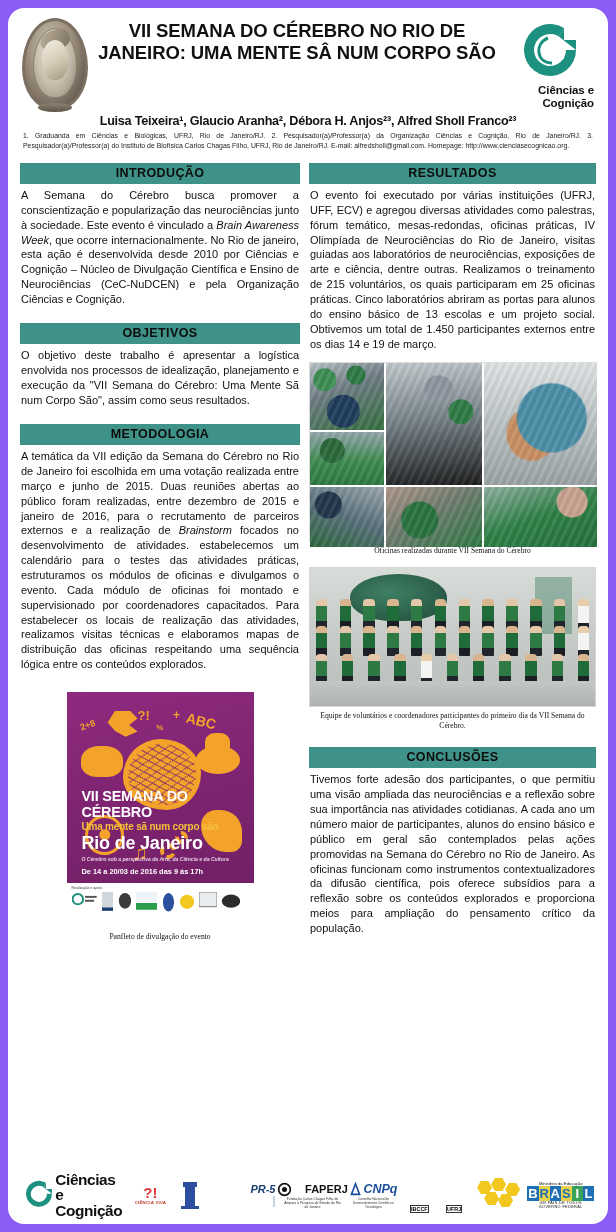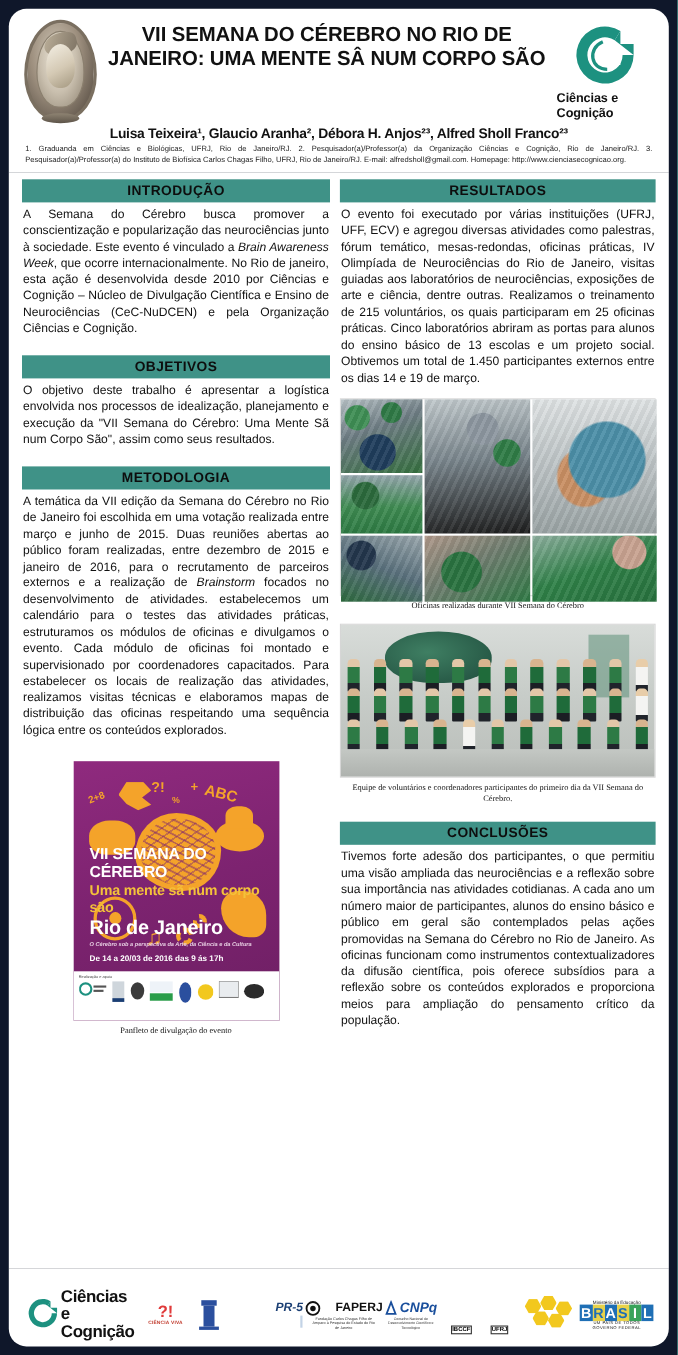--- a/index.html
+++ b/index.html
@@ -5,21 +5,21 @@
   * { box-sizing: border-box; margin: 0; padding: 0; }
   html, body {
     width: 616px; height: 1232px;
     font-family: "Liberation Sans", sans-serif;
     background: #2f9184;
     overflow: hidden;
   }
   .poster {
     position: relative;
     width: 616px; height: 1232px;
-    background: #0f172a;
+    background: #8b5cf6;
     padding: 8px 8px 0 8px;
     display: flex; flex-direction: column;
   }
 
   
   .header {
     background: #ffffff;
     border-radius: 16px 16px 0 0;
     padding: 8px 14px 6px 14px;
     flex: 0 0 auto;
@@ -63,21 +63,21 @@
     background: linear-gradient(#8e8372,#5d5449);
   }
 
   .title-wrap { flex: 1 1 auto; padding: 4px 2px 0 2px; }
   .poster-title {
     font-size: 18.5px; font-weight: bold; color: #111;
     text-align: center; line-height: 1.17; letter-spacing: -0.1px;
   }
 
   .cc-logo {
-    flex: 0 0 88px; width: 88px; text-align: left; padding-top: 2px;
+    flex: 0 0 88px; width: 88px; text-align: right; padding-top: 2px;
   }
   .cc-mark {
     width: 64px; height: 64px; margin: 0 auto 2px auto; position: relative;
   }
   .cc-mark svg { display:block; width:64px; height:64px; }
   .cc-name {
     font-size: 11.5px; font-weight: bold; color: #111;
     line-height: 1.12; letter-spacing: -0.1px;
   }
 
@@ -258,21 +258,21 @@
     position: absolute; right: 7%; top: 23%; width: 24%; height: 12%;
     background: #f4a32a; border-radius: 50%;
   }
   .fl-hat::after {
     content:""; position:absolute; left: 22%; top: -46%;
     width: 55%; height: 70%; border-radius: 42% 42% 12% 12%;
     background: #f4a32a;
   }
   .fl-text { position: absolute; left: 8%; right: 6%; bottom: 22%; }
   .fl-t1 { color:#fff; font-size: 14.4px; font-weight: bold; letter-spacing: -0.2px; }
-  .fl-t2 { color:#f4c23a; font-size: 13px; font-weight: bold; margin-top: 1px; letter-spacing: -0.2px; }
+  .fl-t2 { color:#f4c23a; font-size: 10px; font-weight: bold; margin-top: 1px; letter-spacing: -0.2px; }
   .fl-t3 { color:#fff; font-size: 18px; font-weight: bold; margin-top: 1px; letter-spacing: -0.2px; }
   .fl-t4 { color:#e8cfe3; font-size: 5.1px; font-style: italic; font-weight: bold; margin-top: 2px; }
   .fl-t5 { color:#fff; font-size: 7.4px; font-weight: bold; margin-top: 5px; }
   .fl-foot {
     position: absolute; left:0; right:0; bottom:0; height: 19%;
     background:#fff; padding: 3px 5px 0 5px;
   }
   .fl-foot-lbl { font-size: 3.6px; color:#444; margin-bottom: 2px; }
   .fl-logos { display:flex; align-items:center; gap: 4px; }
   .fl-lg { height: 17px; flex: 0 0 auto; }

